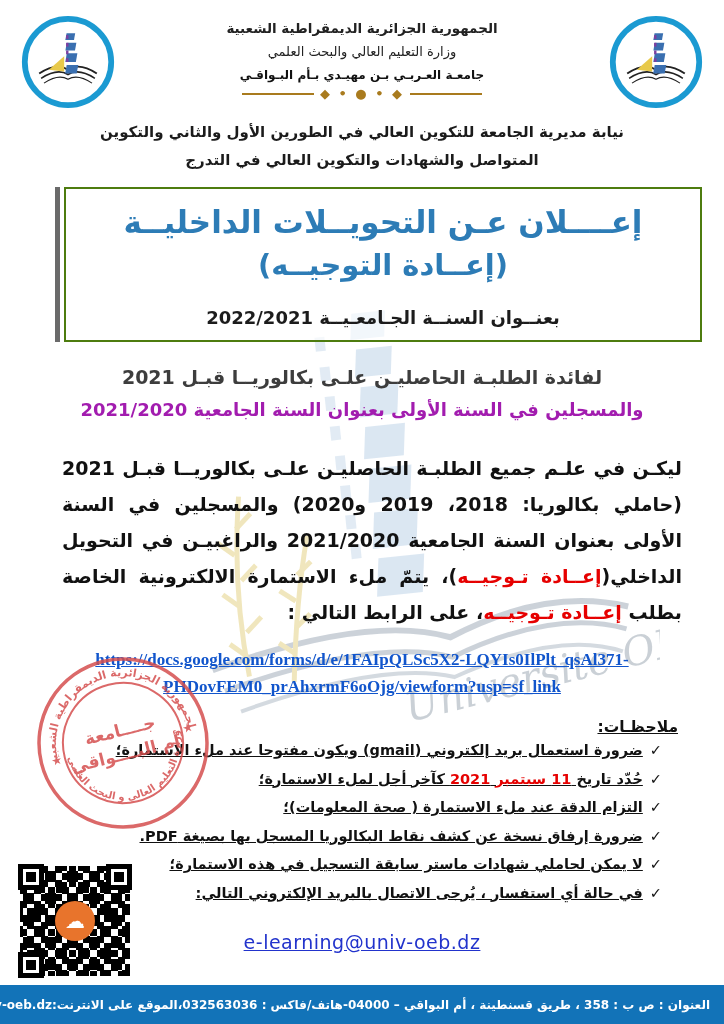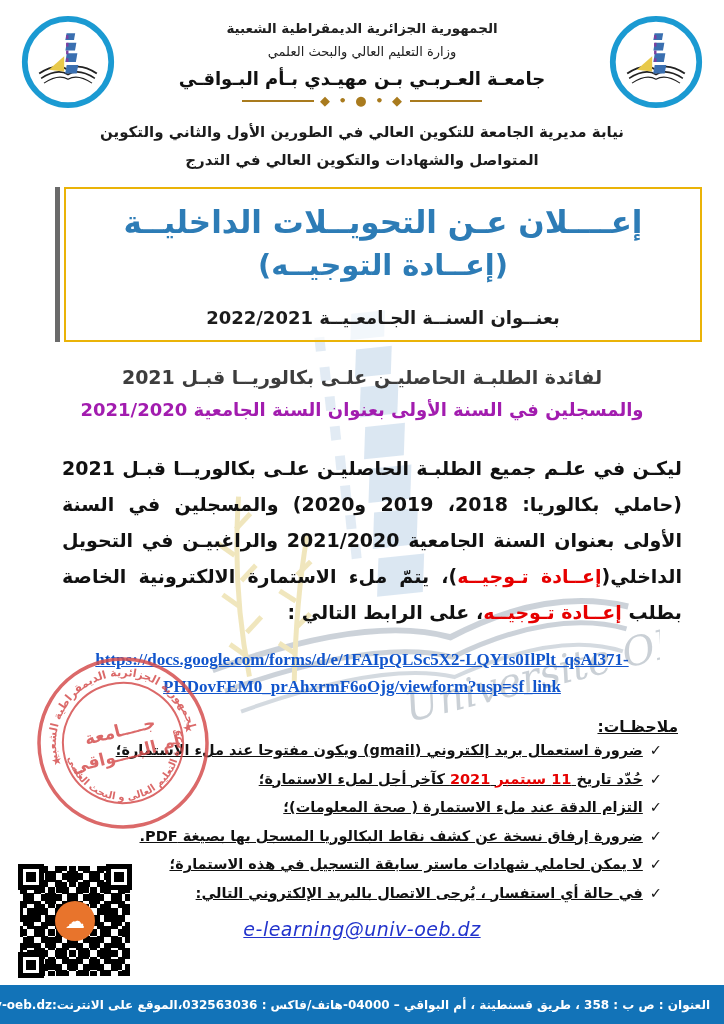--- a/index.html
+++ b/index.html
@@ -9,44 +9,44 @@
   }
   
   .watermark{position:absolute;left:140px;top:290px;width:520px;height:500px;opacity:.5;z-index:0;pointer-events:none;}
   .content{position:relative;z-index:2;}
   
   .header-row{display:flex;justify-content:space-between;align-items:flex-start;padding:14px 20px 0;}
   .logo{width:96px;height:96px;flex:0 0 auto;}
   .header-center{flex:1;text-align:center;direction:rtl;padding-top:6px;}
   .h-line1{font-size:13.5px;font-weight:bold;color:#222;}
   .h-line2{font-size:13px;color:#222;margin-top:8px;}
-  .h-line3{font-size:18px;font-weight:bold;color:#111;margin-top:9px;letter-spacing:.5px;}
+  .h-line3{font-size:12px;font-weight:bold;color:#111;margin-top:9px;letter-spacing:.5px;}
   .divider{display:flex;align-items:center;justify-content:center;width:240px;margin:4px auto 0;color:#a97b1e;}
   .divider .line{flex:1;height:2px;background:#a97b1e;}
   .divider .glyph{padding:0 6px;font-size:13px;font-weight:bold;letter-spacing:2px;}
   .subheader{text-align:center;direction:rtl;margin-top:8px;font-size:15px;font-weight:bold;color:#1b1b1b;line-height:28px;}
   
-  .title-box{position:relative;width:618px;margin:13px auto 0 64px;border:2px solid #eab308;
+  .title-box{position:relative;width:618px;margin:13px auto 0 64px;border:2px solid #4d7c0f;
     text-align:center;direction:rtl;padding:15px 8px 12px;background:rgba(255,255,255,.65);}
   .title-box::before{content:"";position:absolute;right:auto;left:-11px;top:-2px;bottom:-2px;width:5px;background:#6a6a6a;}
   .title-l1{font-size:31px;font-weight:bold;color:#2d7cb6;}
   .title-l2{font-size:29px;font-weight:bold;color:#2d7cb6;margin-top:8px;}
   .title-sub{font-size:18px;font-weight:bold;color:#1c1c1c;margin-top:25px;}
   
   .audience{text-align:center;direction:rtl;margin-top:24px;}
   .aud1{font-size:19px;font-weight:bold;color:#3d3d3d;}
   .aud2{font-size:18px;font-weight:bold;color:#a21caf;margin-top:11px;}
   
   .body-par{direction:rtl;text-align:justify;margin:30px 42px 0 62px;font-size:19px;font-weight:bold;
     color:#111;line-height:36px;}
   .red{color:#e60000;}
   
   .form-link{margin-top:16px;text-align:center;direction:ltr;font-size:17px;line-height:27px;}
   .form-link a{color:#1155cc;text-decoration:underline;word-break:break-all;font-weight:bold;font-family:Liberation Serif, serif;}
-  .email-wrap{margin-top:11px;text-align:center;font-style:italic;}
+  .email-wrap{margin-top:24px;text-align:center;}
   .email-wrap a{font-size:19px;color:#2233cc;text-decoration:underline;letter-spacing:.5px;}
   
   .notes{direction:rtl;margin:18px 46px 0 40px;color:#111;text-decoration:underline;}
   .notes-heading{font-size:15.5px;font-weight:bold;}
   .note-item{font-size:14.5px;font-weight:bold;line-height:28.5px;padding-right:16px;}
   .note-item .check{display:inline-block;margin-left:7px;font-weight:bold;}
   
   .stamp{position:absolute;left:32px;top:652px;width:182px;height:182px;z-index:3;opacity:.85;
     transform:rotate(-14deg);pointer-events:none;}
   

